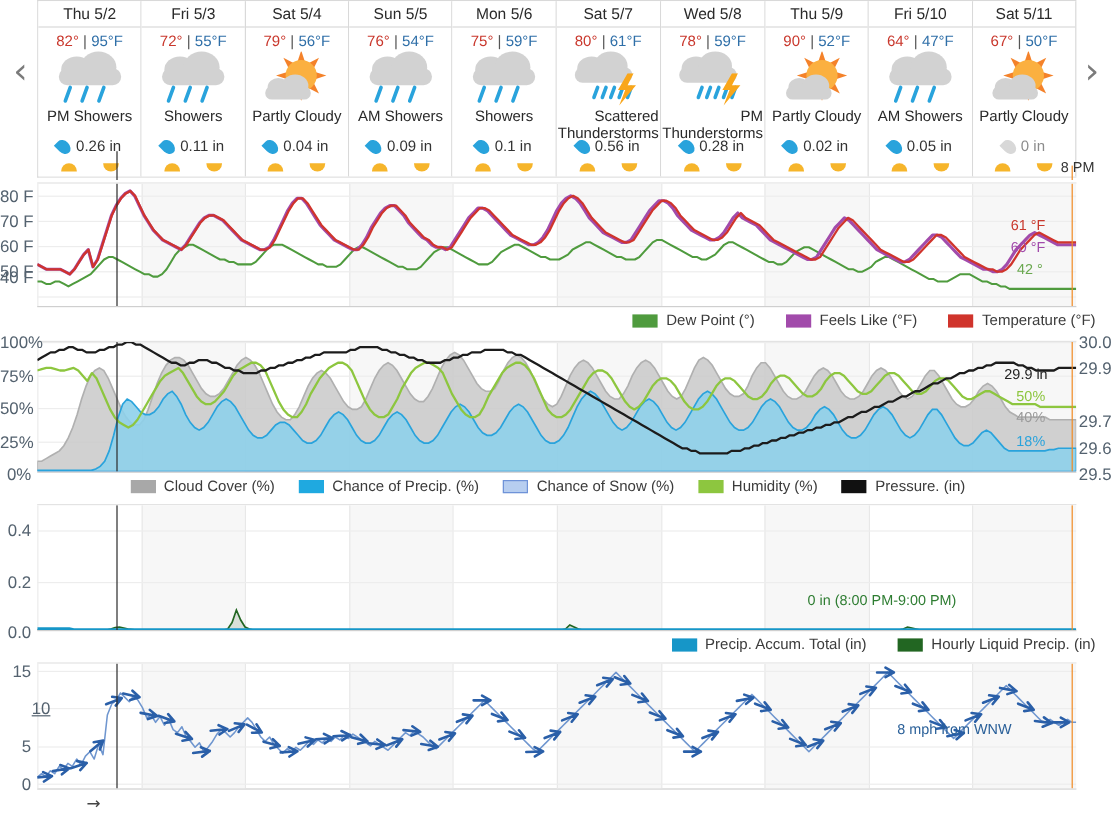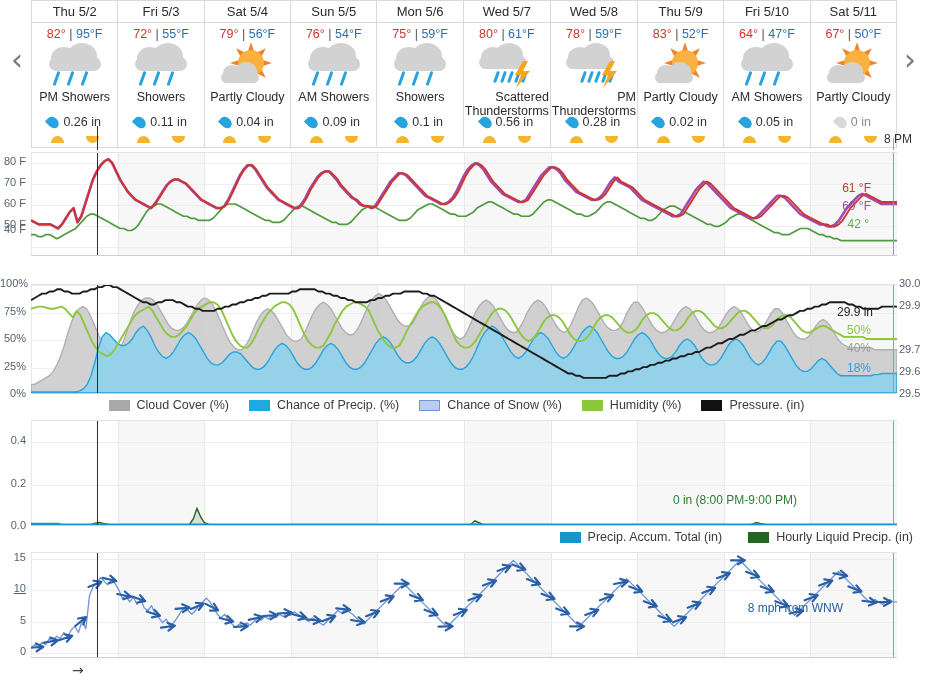--- a/index.html
+++ b/index.html
@@ -167,21 +167,21 @@
     background: #ededed;
   }
   .gridline-v {
     position: absolute;
     top: 0; bottom: 0;
     width: 1px;
     background: #e8e8e8;
   }
   .axis-label {
     position: absolute;
-    font-size: 11px;
+    font-size: 14px;
     color: #54626f;
     text-align: right;
     white-space: nowrap;
   }
   .axis-label.right { text-align: left; }
 
   .cursor-line {
     position: absolute;
     top: 0; bottom: 0;
     width: 1px;
@@ -395,21 +395,21 @@
      <div class="precip-row">
         <span class="drop"></span>
         <span class="precip-val">0.1 in</span>
      </div>
      <div class="sunrise-sunset">
         <span class="sun-up"></span>
         <span class="sun-down"></span>
      </div>
       </div>
       <div class="day-col">
-        <div class="day-name">Wed 5/7</div>
+        <div class="day-name">Sat 5/7</div>
      <div class="day-temps">
         <span class="t-hi">80°</span>
         <span class="t-sep">|</span>
         <span class="t-lo">61°F</span>
      </div>
      <div class="wx-icon">
     <div class="cloud-shape" style="left:10px;top:4px;width:24px;height:20px;"></div>
     <div class="cloud-shape" style="left:24px;top:0px;width:28px;height:24px;"></div>
     <div class="cloud-shape" style="left:8px;top:13px;width:48px;height:13px;border-radius:8px;"></div>
     <div class="rain-streaks" style="left:24px;transform:none;width:40px;">
@@ -461,21 +461,21 @@
         <span class="precip-val">0.28 in</span>
      </div>
      <div class="sunrise-sunset">
         <span class="sun-up"></span>
         <span class="sun-down"></span>
      </div>
       </div>
       <div class="day-col">
         <div class="day-name">Thu 5/9</div>
      <div class="day-temps">
-        <span class="t-hi">83°</span>
+        <span class="t-hi">90°</span>
         <span class="t-sep">|</span>
         <span class="t-lo">52°F</span>
      </div>
      <div class="wx-icon">
     <svg width="72" height="46" style="position:absolute;left:0;top:0;">
       <polygon points="51.59667973761416,16.915033377294137 61,20 51.59667973761416,23.084966622705863" fill="#f4822a"></polygon>
             <polygon points="50.38149170036508,26.018690063066128 54.8492424049175,34.8492424049175 46.01869006306613,30.381491700365082" fill="#f4822a"></polygon>
             <polygon points="43.08496662270586,31.59667973761416 40,41 36.91503337729414,31.59667973761416" fill="#f4822a"></polygon>
             <polygon points="33.98130993693387,30.381491700365082 25.150757595082503,34.8492424049175 29.61850829963492,26.01869006306613" fill="#f4822a"></polygon>
             <polygon points="28.40332026238584,23.08496662270586 19,20.000000000000004 28.40332026238584,16.915033377294144" fill="#f4822a"></polygon>
@@ -585,20 +585,34 @@
         <svg class="series-svg" viewBox="0 0 866 104" preserveAspectRatio="none">
           <path d="M0.00,83.20L3.72,83.20L7.43,85.28L11.15,85.28L14.87,83.20L18.58,83.20L22.30,85.28L26.02,87.36L29.73,85.28L33.45,83.20L37.17,81.12L40.88,79.04L44.60,76.96L48.32,72.80L52.03,68.64L55.75,64.48L59.47,62.40L63.18,62.40L66.90,64.48L70.62,66.56L74.33,68.64L78.05,70.72L81.77,72.80L85.48,74.88L89.20,76.96L92.92,76.96L96.64,79.04L100.35,79.04L104.07,76.96L107.79,72.80L111.50,66.56L115.22,60.32L118.94,56.16L122.65,54.08L126.37,52.00L130.09,52.00L133.80,54.08L137.52,56.16L141.24,58.24L144.95,60.32L148.67,62.40L152.39,64.48L156.10,64.48L159.82,66.56L163.54,66.56L167.25,68.64L170.97,68.64L174.69,68.64L178.40,68.64L182.12,66.56L185.84,62.40L189.55,58.24L193.27,54.08L196.99,52.00L200.70,52.00L204.42,52.00L208.14,54.08L211.85,56.16L215.57,58.24L219.29,60.32L223.00,62.40L226.72,64.48L230.44,66.56L234.15,68.64L237.87,68.64L241.59,70.72L245.30,70.72L249.02,70.72L252.74,68.64L256.45,64.48L260.17,60.32L263.89,56.16L267.61,54.08L271.32,54.08L275.04,56.16L278.76,58.24L282.47,60.32L286.19,62.40L289.91,64.48L293.62,66.56L297.34,68.64L301.06,70.72L304.77,70.72L308.49,72.80L312.21,72.80L315.92,72.80L319.64,70.72L323.36,66.56L327.07,62.40L330.79,58.24L334.51,56.16L338.22,54.08L341.94,54.08L345.66,56.16L349.37,58.24L353.09,60.32L356.81,62.40L360.52,64.48L364.24,66.56L367.96,68.64L371.67,68.64L375.39,68.64L379.11,66.56L382.82,62.40L386.54,58.24L390.26,56.16L393.97,54.08L397.69,52.00L401.41,52.00L405.12,54.08L408.84,56.16L412.56,58.24L416.27,60.32L419.99,62.40L423.71,62.40L427.42,64.48L431.14,64.48L434.86,64.48L438.58,62.40L442.29,60.32L446.01,56.16L449.73,54.08L453.44,52.00L457.16,49.92L460.88,49.92L464.59,52.00L468.31,54.08L472.03,56.16L475.74,58.24L479.46,60.32L483.18,62.40L486.89,62.40L490.61,64.48L494.33,64.48L498.04,64.48L501.76,62.40L505.48,58.24L509.19,54.08L512.91,49.92L516.63,47.84L520.34,47.84L524.06,49.92L527.78,52.00L531.49,54.08L535.21,56.16L538.93,58.24L542.64,60.32L546.36,62.40L550.08,62.40L553.79,64.48L557.51,64.48L561.23,62.40L564.94,60.32L568.66,56.16L572.38,52.00L576.09,49.92L579.81,49.92L583.53,52.00L587.24,54.08L590.96,56.16L594.68,58.24L598.39,60.32L602.11,62.40L605.83,64.48L609.55,66.56L613.26,66.56L616.98,68.64L620.70,68.64L624.41,66.56L628.13,62.40L631.85,58.24L635.56,56.16L639.28,54.08L643.00,54.08L646.71,56.16L650.43,58.24L654.15,60.32L657.86,62.40L661.58,64.48L665.30,66.56L669.01,68.64L672.73,70.72L676.45,72.80L680.16,72.80L683.88,74.88L687.60,74.88L691.31,72.80L695.03,70.72L698.75,66.56L702.46,64.48L706.18,62.40L709.90,62.40L713.61,64.48L717.33,66.56L721.05,68.64L724.76,70.72L728.48,72.80L732.20,74.88L735.91,76.96L739.63,79.04L743.35,81.12L747.06,81.12L750.78,83.20L754.50,83.20L758.21,83.20L761.93,81.12L765.65,79.04L769.36,76.96L773.08,76.96L776.80,76.96L780.52,79.04L784.23,81.12L787.95,83.20L791.67,83.20L795.38,85.28L799.10,85.28L802.82,87.36L806.53,87.36L810.25,89.44L813.97,89.44L817.68,89.44L821.40,89.44L825.12,89.44L828.83,89.44L832.55,89.44L836.27,89.44L839.98,89.44L843.70,89.44L847.42,89.44L851.13,89.44L854.85,89.44L858.57,89.44L862.28,89.44L866.00,89.44" fill="none" stroke="#4f9b3e" stroke-width="1.7" stroke-linejoin="round" vector-effect="non-scaling-stroke"></path>
           <path d="M0.00,68.64L3.87,70.72L7.73,72.80L11.60,72.80L15.46,72.80L19.33,72.80L23.20,74.88L27.06,76.96L30.93,72.80L34.79,66.56L38.66,60.32L42.53,56.16L46.39,70.72L50.26,64.48L54.13,52.00L57.99,39.52L61.86,27.04L65.72,18.72L69.59,12.48L73.46,8.32L77.32,6.24L81.19,10.40L85.05,18.72L88.92,27.04L92.79,33.28L96.65,39.52L100.52,43.68L104.38,47.84L108.25,49.92L112.12,52.00L115.98,54.08L119.85,56.16L123.71,52.00L127.58,45.76L131.45,39.52L135.31,33.28L139.18,29.12L143.04,27.04L146.91,27.04L150.78,29.12L154.64,31.20L158.51,35.36L162.38,39.52L166.24,43.68L170.11,47.84L173.97,49.92L177.84,52.00L181.71,54.08L185.57,56.16L189.44,56.16L193.30,54.08L197.17,47.84L201.04,39.52L204.90,31.20L208.77,22.88L212.63,16.64L216.50,12.48L220.37,12.48L224.23,16.64L228.10,22.88L231.96,29.12L235.83,35.36L239.70,39.52L243.56,43.68L247.43,47.84L251.29,49.92L255.16,52.00L259.03,54.08L262.89,56.16L266.76,56.16L270.63,52.00L274.49,45.76L278.36,37.44L282.22,31.20L286.09,24.96L289.96,20.80L293.82,18.72L297.69,18.72L301.55,22.88L305.42,27.04L309.29,33.28L313.15,37.44L317.02,41.60L320.88,45.76L324.75,47.84L328.62,52.00L332.48,54.08L336.35,54.08L340.21,56.16L344.08,54.08L347.95,47.84L351.81,41.60L355.68,35.36L359.54,29.12L363.41,24.96L367.28,20.80L371.14,20.80L375.01,22.88L378.88,27.04L382.74,31.20L386.61,35.36L390.47,39.52L394.34,43.68L398.21,45.76L402.07,47.84L405.94,49.92L409.80,52.00L413.67,52.00L417.54,49.92L421.40,45.76L425.27,39.52L429.13,31.20L433.00,22.88L436.87,16.64L440.73,12.48L444.60,10.40L448.46,12.48L452.33,16.64L456.20,22.88L460.06,29.12L463.93,33.28L467.79,37.44L471.66,41.60L475.53,43.68L479.39,45.76L483.26,47.84L487.13,49.92L490.99,49.92L494.86,47.84L498.72,41.60L502.59,35.36L506.46,29.12L510.32,22.88L514.19,18.72L518.05,14.56L521.92,14.56L525.79,16.64L529.65,20.80L533.52,27.04L537.38,31.20L541.25,35.36L545.12,39.52L548.98,41.60L552.85,43.68L556.71,45.76L560.58,47.84L564.45,47.84L568.31,45.76L572.18,41.60L576.04,35.36L579.91,29.12L583.78,24.96L587.64,29.12L591.51,31.20L595.38,33.28L599.24,35.36L603.11,39.52L606.97,43.68L610.84,47.84L614.71,49.92L618.57,52.00L622.44,54.08L626.30,56.16L630.17,58.24L634.04,60.32L637.90,62.40L641.77,64.48L645.63,64.48L649.50,62.40L653.37,56.16L657.23,49.92L661.10,43.68L664.96,37.44L668.83,33.28L672.70,29.12L676.56,31.20L680.43,35.36L684.29,39.52L688.16,43.68L692.03,47.84L695.89,52.00L699.76,56.16L703.63,58.24L707.49,60.32L711.36,62.40L715.22,64.48L719.09,66.56L722.96,66.56L726.82,64.48L730.69,60.32L734.55,56.16L738.42,52.00L742.29,47.84L746.15,43.68L750.02,43.68L753.88,45.76L757.75,49.92L761.62,54.08L765.48,58.24L769.35,62.40L773.21,64.48L777.08,66.56L780.95,68.64L784.81,70.72L788.68,72.80L792.54,72.80L796.41,74.88L800.28,74.88L804.14,72.80L808.01,68.64L811.88,62.40L815.74,56.16L819.61,52.00L823.47,47.84L827.34,43.68L831.21,41.60L835.07,43.68L838.94,45.76L842.80,47.84L846.67,49.92L850.54,52.00L854.40,52.00L858.27,52.00L862.13,52.00L866.00,52.00" fill="none" stroke="#a24bab" stroke-width="2.6" stroke-linejoin="round" vector-effect="non-scaling-stroke"></path>
           <path d="M0.00,68.64L3.88,70.72L7.77,72.80L11.65,72.80L15.53,72.80L19.42,72.80L23.30,74.88L27.18,76.96L31.07,72.80L34.95,66.56L38.83,60.32L42.72,56.16L46.60,70.72L50.48,64.48L54.37,52.00L58.25,39.52L62.13,27.04L66.02,18.72L69.90,12.48L73.78,8.32L77.67,6.24L81.55,10.40L85.43,18.72L89.32,27.04L93.20,33.28L97.09,39.52L100.97,43.68L104.85,47.84L108.74,49.92L112.62,52.00L116.50,54.08L120.39,56.16L124.27,52.00L128.15,45.76L132.04,39.52L135.92,33.28L139.80,29.12L143.69,27.04L147.57,27.04L151.45,29.12L155.34,31.20L159.22,35.36L163.10,39.52L166.99,43.68L170.87,47.84L174.75,49.92L178.64,52.00L182.52,54.08L186.40,56.16L190.29,56.16L194.17,54.08L198.05,47.84L201.94,39.52L205.82,31.20L209.70,22.88L213.59,16.64L217.47,12.48L221.35,12.48L225.24,16.64L229.12,22.88L233.00,29.12L236.89,35.36L240.77,39.52L244.65,43.68L248.54,47.84L252.42,49.92L256.30,52.00L260.19,54.08L264.07,56.16L267.96,56.16L271.84,52.00L275.72,45.76L279.61,37.44L283.49,31.20L287.37,24.96L291.26,20.80L295.14,18.72L299.02,18.72L302.91,22.88L306.79,27.04L310.67,33.28L314.56,37.44L318.44,41.60L322.32,45.76L326.21,47.84L330.09,52.00L333.97,54.08L337.86,54.08L341.74,56.16L345.62,54.08L349.51,47.84L353.39,41.60L357.27,35.36L361.16,29.12L365.04,24.96L368.92,20.80L372.81,20.80L376.69,22.88L380.57,27.04L384.46,31.20L388.34,35.36L392.22,39.52L396.11,43.68L399.99,45.76L403.87,47.84L407.76,49.92L411.64,52.00L415.52,52.00L419.41,49.92L423.29,45.76L427.17,39.52L431.06,31.20L434.94,22.88L438.83,16.64L442.71,12.48L446.59,10.40L450.48,12.48L454.36,16.64L458.24,22.88L462.13,29.12L466.01,33.28L469.89,37.44L473.78,41.60L477.66,43.68L481.54,45.76L485.43,47.84L489.31,49.92L493.19,49.92L497.08,47.84L500.96,41.60L504.84,35.36L508.73,29.12L512.61,22.88L516.49,18.72L520.38,14.56L524.26,14.56L528.14,16.64L532.03,20.80L535.91,27.04L539.79,31.20L543.68,35.36L547.56,39.52L551.44,41.60L555.33,43.68L559.21,45.76L563.09,47.84L566.98,47.84L570.86,45.76L574.74,41.60L578.63,35.36L582.51,29.12L586.39,24.96L590.28,29.12L594.16,31.20L598.04,33.28L601.93,35.36L605.81,39.52L609.70,43.68L613.58,47.84L617.46,49.92L621.35,52.00L625.23,54.08L629.11,56.16L633.00,58.24L636.88,60.32L640.76,62.40L644.65,64.48L648.53,64.48L652.41,62.40L656.30,56.16L660.18,49.92L664.06,43.68L667.95,37.44L671.83,33.28L675.71,29.12L679.60,31.20L683.48,35.36L687.36,39.52L691.25,43.68L695.13,47.84L699.01,52.00L702.90,56.16L706.78,58.24L710.66,60.32L714.55,62.40L718.43,64.48L722.31,66.56L726.20,66.56L730.08,64.48L733.96,60.32L737.85,56.16L741.73,52.00L745.61,47.84L749.50,43.68L753.38,43.68L757.26,45.76L761.15,49.92L765.03,54.08L768.91,58.24L772.80,62.40L776.68,64.48L780.57,66.56L784.45,68.64L788.33,70.72L792.22,72.80L796.10,72.80L799.98,74.88L803.87,74.88L807.75,72.80L811.63,68.64L815.52,62.40L819.40,56.16L823.28,52.00L827.17,47.84L831.05,43.68L834.93,41.60L838.82,43.68L842.70,45.76L846.58,47.84L850.47,49.92L854.35,49.92L858.23,49.92L862.12,49.92L866.00,49.92" fill="none" stroke="#d0342c" stroke-width="1.9" stroke-linejoin="round" vector-effect="non-scaling-stroke"></path>
         </svg>
         <div class="cursor-line" style="left: 66px;"></div>
         <div class="hover-line" style="left: 862px;"></div>
         <div class="inline-val" style="color: rgb(201, 55, 44); top: 28px; right: 26px;">61 °F</div>
         <div class="inline-val" style="color: rgb(162, 75, 171); top: 46px; right: 26px;">60 °F</div>
         <div class="inline-val" style="color: rgb(106, 168, 79); top: 64px; right: 28px;">42 °</div>
+      </div>
+    <div class="legend" id="legend-temperature" style="left:0;top:104px;width:927px;">
+        <div class="legend-item">
+          <span class="swatch" style="background: rgb(79, 155, 62);"></span>
+          <span>Dew Point (°)</span>
+        </div>
+        <div class="legend-item">
+          <span class="swatch" style="background: rgb(162, 75, 171);"></span>
+          <span>Feels Like (°F)</span>
+        </div>
+        <div class="legend-item">
+          <span class="swatch" style="background: rgb(208, 52, 44);"></span>
+          <span>Temperature (°F)</span>
+        </div>
       </div>
   </div>
 
   <div class="chart-panel" style="top:284px;height:134px;">
     <div class="plot" id="plot-conditions" style="top:0;width:866px;height:110px;">
         <div class="gridline-v" style="left: 0px;"></div>
         <div class="band" style="left: 86.6px; width: 86.6px;"></div>
         <div class="gridline-v" style="left: 86.6px;"></div>
         <div class="gridline-v" style="left: 173.2px;"></div>
         <div class="band" style="left: 259.8px; width: 86.6px;"></div>
@@ -914,18 +928,18 @@
     <div class="axis-label right" style="top: 387px; left: 899px;">29.5</div>
     <div class="axis-label right" style="top: 365px; left: 899px;">29.6</div>
     <div class="axis-label right" style="top: 343px; left: 899px;">29.7</div>
     <div class="axis-label right" style="top: 299px; left: 899px;">29.9</div>
     <div class="axis-label right" style="top: 277px; left: 899px;">30.0</div>
     <div class="axis-label" style="top: 519px; left: 0px; width: 31px; padding-right: 5px; text-align: right;">0.0</div>
     <div class="axis-label" style="top: 476.6px; left: 0px; width: 31px; padding-right: 5px;">0.2</div>
     <div class="axis-label" style="top: 434.2px; left: 0px; width: 31px; padding-right: 5px;">0.4</div>
     <div class="axis-label" style="top: 644.765px; left: 0px; width: 31px; padding-right: 5px;">0</div>
     <div class="axis-label" style="top: 613.588px; left: 0px; width: 31px; padding-right: 5px;">5</div>
-    <div class="axis-label" style="top: 582.412px; left: 0px; width: 31px; padding-right: 5px; text-decoration: underline;">10</div>
+    <div class="axis-label" style="top: 582.412px; left: 16px; width: 31px; padding-right: 5px; text-decoration: underline;">10</div>
     <div class="axis-label" style="top: 551.235px; left: 0px; width: 31px; padding-right: 5px;">15</div>
     <div class="time-label" style="left: 884px; top: 132px;">8 PM</div>
     <div style="position: absolute; left: 893px; top: 138px; width: 1px; height: 12px; background: rgb(240, 138, 36);"></div>
     <div style="position: absolute; left: 97px; top: 126px; width: 1px; height: 24px; background: rgb(44, 44, 44);"></div>
   </div>
 
 </body></html>

